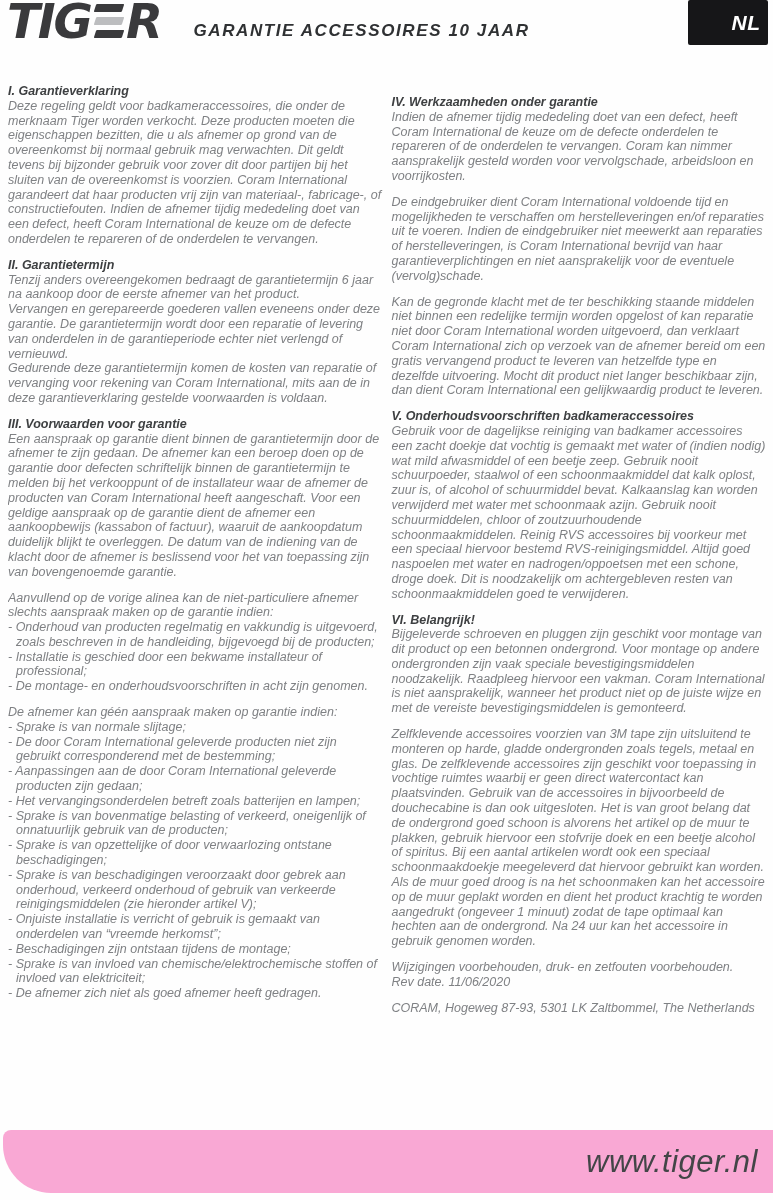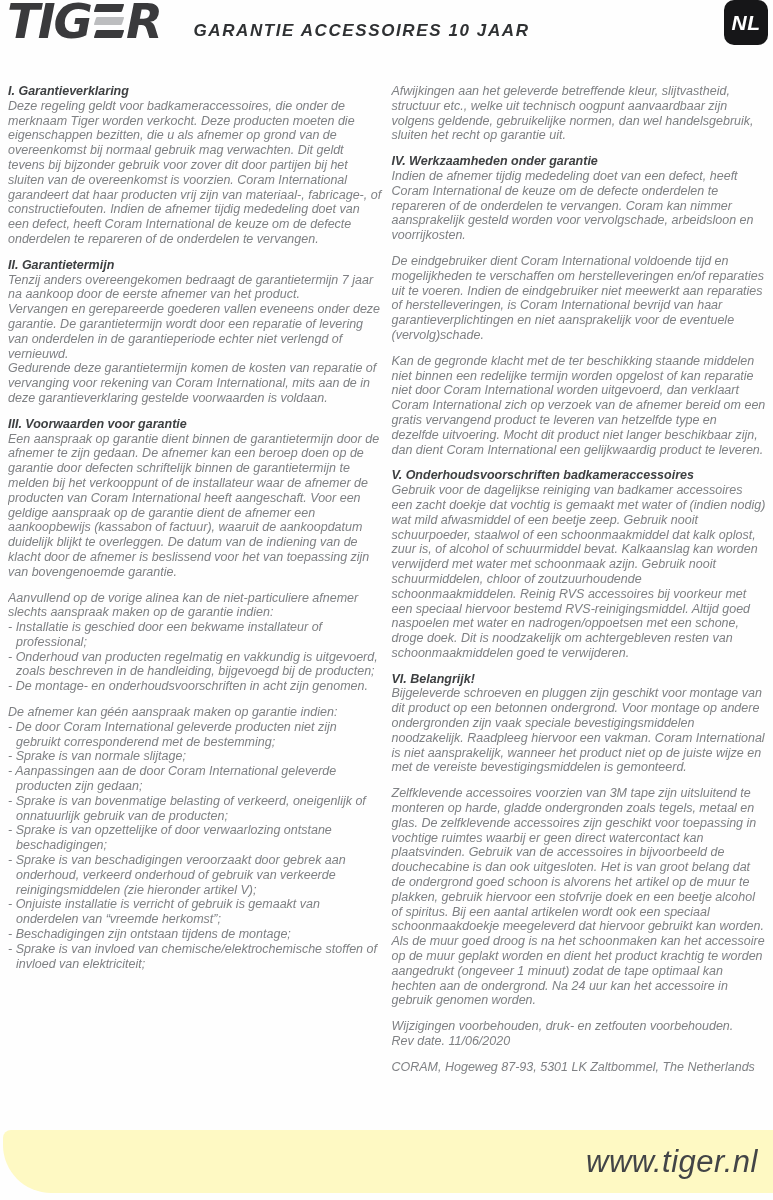--- a/index.html
+++ b/index.html
@@ -22,40 +22,40 @@
   .logo-e i { display:block; height:8px; border-radius:1px; transform:skewX(-18deg); }
   .logo-e .b1, .logo-e .b3 { background:#3a3a3c; }
   .logo-e .b2 { background:#bcbdbf; }
   .page-title {
     position:absolute; top:21px; left:calc(50% - 25px); transform:translateX(-50%);
     font-size:17px; font-weight:bold; letter-spacing:1.6px; color:#2f3133;
     white-space:nowrap;
   }
   .lang-badge {
     position:absolute; top:0; right:5px; width:44px; height:45px;
-    background:#161618; border-radius:10px;
+    background:#161618; border-radius:2px;
     display:flex; align-items:center; justify-content:center;
-    color:#ffffff; font-size:21px; font-weight:bold; letter-spacing:0.5px;
+    color:#ffffff; font-size:21px; font-weight:bold; letter-spacing:0.5px;padding-left:36px;
   }
 
   
   .columns {
     position:absolute; top:84px; left:8px; right:7px; height:1042px;
     display:flex; gap:9px; overflow:hidden;
   }
   .col { flex:1 1 0; min-width:0; color:#7f8184; font-size:12.5px; line-height:14.8px; }
   .col .h { color:#3e4042; font-weight:bold; }
   .col .p { }
   .col .sp { margin-top:11px; }
   .col .li { padding-left:8px; text-indent:-8px; }
 
   
   .footer-bar {
     position:absolute; left:3px; right:0; bottom:7px; height:63px;
-    background:#fef9c3; border-radius:8px 0 0 48px;
+    background:#f9a8d4; border-radius:8px 0 0 48px;
     display:flex; align-items:center; justify-content:flex-end;
   }
   .website {
     padding-right:15px; font-size:31px; color:#434547; letter-spacing:0.5px;
     font-family:"Liberation Sans","DejaVu Sans",sans-serif;
   }
 </style>
 </head>
 <body>
 
@@ -73,46 +73,47 @@
     </div>
     <div class="page-title">GARANTIE ACCESSOIRES 10 JAAR</div>
     <div class="lang-badge">NL</div>
   </div>
 
   <div class="columns">
     <div class="col">
         <div class="h">I. Garantieverklaring</div>
         <div class="p">Deze regeling geldt voor badkameraccessoires, die onder de merknaam Tiger worden verkocht. Deze producten moeten die eigenschappen bezitten, die u als afnemer op grond van de overeenkomst bij normaal gebruik mag verwachten. Dit geldt tevens bij bijzonder gebruik voor zover dit door partijen bij het sluiten van de overeenkomst is voorzien. Coram International garandeert dat haar producten vrij zijn van materiaal-, fabricage-, of constructiefouten. Indien de afnemer tijdig mededeling doet van een defect, heeft Coram International de keuze om de defecte onderdelen te repareren of de onderdelen te vervangen.</div>
         <div class="h sp">II. Garantietermijn</div>
-        <div class="p">Tenzij anders overeengekomen bedraagt de garantietermijn 7 jaar na aankoop door de eerste afnemer van het product.</div>
+        <div class="p">Tenzij anders overeengekomen bedraagt de garantietermijn 6 jaar na aankoop door de eerste afnemer van het product.</div>
         <div class="p">Vervangen en gerepareerde goederen vallen eveneens onder deze garantie. De garantietermijn wordt door een reparatie of levering van onderdelen in de garantieperiode echter niet verlengd of vernieuwd.</div>
         <div class="p">Gedurende deze garantietermijn komen de kosten van reparatie of vervanging voor rekening van Coram International, mits aan de in deze garantieverklaring gestelde voorwaarden is voldaan.</div>
         <div class="h sp">III. Voorwaarden voor garantie</div>
         <div class="p">Een aanspraak op garantie dient binnen de garantietermijn door de afnemer te zijn gedaan. De afnemer kan een beroep doen op de garantie door defecten schriftelijk binnen de garantietermijn te melden bij het verkooppunt of de installateur waar de afnemer de producten van Coram International heeft aangeschaft. Voor een geldige aanspraak op de garantie dient de afnemer een aankoopbewijs (kassabon of factuur), waaruit de aankoopdatum duidelijk blijkt te overleggen. De datum van de indiening van de klacht door de afnemer is beslissend voor het van toepassing zijn van bovengenoemde garantie.</div>
         <div class="p sp">Aanvullend op de vorige alinea kan de niet-particuliere afnemer slechts aanspraak maken op de garantie indien:</div>
         <div class="list">
+          <div class="li">- Onderhoud van producten regelmatig en vakkundig is uitgevoerd, zoals beschreven in de handleiding, bijgevoegd bij de producten;</div>
           <div class="li">- Installatie is geschied door een bekwame installateur of professional;</div>
-          <div class="li">- Onderhoud van producten regelmatig en vakkundig is uitgevoerd, zoals beschreven in de handleiding, bijgevoegd bij de producten;</div>
           <div class="li">- De montage- en onderhoudsvoorschriften in acht zijn genomen.</div>
         </div>
         <div class="p sp">De afnemer kan géén aanspraak maken op garantie indien:</div>
         <div class="list">
+          <div class="li">- Sprake is van normale slijtage;</div>
           <div class="li">- De door Coram International geleverde producten niet zijn gebruikt corresponderend met de bestemming;</div>
-          <div class="li">- Sprake is van normale slijtage;</div>
           <div class="li">- Aanpassingen aan de door Coram International geleverde producten zijn gedaan;</div>
+          <div class="li">- Het vervangingsonderdelen betreft zoals batterijen en lampen;</div>
           <div class="li">- Sprake is van bovenmatige belasting of verkeerd, oneigenlijk of onnatuurlijk gebruik van de producten;</div>
           <div class="li">- Sprake is van opzettelijke of door verwaarlozing ontstane beschadigingen;</div>
           <div class="li">- Sprake is van beschadigingen veroorzaakt door gebrek aan onderhoud, verkeerd onderhoud of gebruik van verkeerde reinigingsmiddelen (zie hieronder artikel V);</div>
           <div class="li">- Onjuiste installatie is verricht of gebruik is gemaakt van onderdelen van “vreemde herkomst”;</div>
           <div class="li">- Beschadigingen zijn ontstaan tijdens de montage;</div>
           <div class="li">- Sprake is van invloed van chemische/elektrochemische stoffen of invloed van elektriciteit;</div>
+          <div class="li">- De afnemer zich niet als goed afnemer heeft gedragen.</div>
         </div>
       </div>
     <div class="col">
-        <div class="p">Afwijkingen aan het geleverde betreffende kleur, slijtvastheid, structuur etc., welke uit technisch oogpunt aanvaardbaar zijn volgens geldende, gebruikelijke normen, dan wel handelsgebruik, sluiten het recht op garantie uit.</div>
         <div class="h sp">IV. Werkzaamheden onder garantie</div>
         <div class="p">Indien de afnemer tijdig mededeling doet van een defect, heeft Coram International de keuze om de defecte onderdelen te repareren of de onderdelen te vervangen. Coram kan nimmer aansprakelijk gesteld worden voor vervolgschade, arbeidsloon en voorrijkosten.</div>
         <div class="p sp">De eindgebruiker dient Coram International voldoende tijd en mogelijkheden te verschaffen om herstelleveringen en/of reparaties uit te voeren. Indien de eindgebruiker niet meewerkt aan reparaties of herstelleveringen, is Coram International bevrijd van haar garantieverplichtingen en niet aansprakelijk voor de eventuele (vervolg)schade.</div>
         <div class="p sp">Kan de gegronde klacht met de ter beschikking staande middelen niet binnen een redelijke termijn worden opgelost of kan reparatie niet door Coram International worden uitgevoerd, dan verklaart Coram International zich op verzoek van de afnemer bereid om een gratis vervangend product te leveren van hetzelfde type en dezelfde uitvoering. Mocht dit product niet langer beschikbaar zijn, dan dient Coram International een gelijkwaardig product te leveren.</div>
         <div class="h sp">V. Onderhoudsvoorschriften badkameraccessoires</div>
         <div class="p">Gebruik voor de dagelijkse reiniging van badkamer accessoires een zacht doekje dat vochtig is gemaakt met water of (indien nodig) wat mild afwasmiddel of een beetje zeep. Gebruik nooit schuurpoeder, staalwol of een schoonmaakmiddel dat kalk oplost, zuur is, of alcohol of schuurmiddel bevat. Kalkaanslag kan worden verwijderd met water met schoonmaak azijn. Gebruik nooit schuurmiddelen, chloor of zoutzuurhoudende schoonmaakmiddelen. Reinig RVS accessoires bij voorkeur met een speciaal hiervoor bestemd RVS-reinigingsmiddel. Altijd goed naspoelen met water en nadrogen/oppoetsen met een schone, droge doek. Dit is noodzakelijk om achtergebleven resten van schoonmaakmiddelen goed te verwijderen.</div>
         <div class="h sp">VI. Belangrijk!</div>
         <div class="p">Bijgeleverde schroeven en pluggen zijn geschikt voor montage van dit product op een betonnen ondergrond. Voor montage op andere ondergronden zijn vaak speciale bevestigingsmiddelen noodzakelijk. Raadpleeg hiervoor een vakman. Coram International is niet aansprakelijk, wanneer het product niet op de juiste wijze en met de vereiste bevestigingsmiddelen is gemonteerd.</div>
         <div class="p sp">Zelfklevende accessoires voorzien van 3M tape zijn uitsluitend te monteren op harde, gladde ondergronden zoals tegels, metaal en glas. De zelfklevende accessoires zijn geschikt voor toepassing in vochtige ruimtes waarbij er geen direct watercontact kan plaatsvinden. Gebruik van de accessoires in bijvoorbeeld de douchecabine is dan ook uitgesloten. Het is van groot belang dat de ondergrond goed schoon is alvorens het artikel op de muur te plakken, gebruik hiervoor een stofvrije doek en een beetje alcohol of spiritus. Bij een aantal artikelen wordt ook een speciaal schoonmaakdoekje meegeleverd dat hiervoor gebruikt kan worden. Als de muur goed droog is na het schoonmaken kan het accessoire op de muur geplakt worden en dient het product krachtig te worden aangedrukt (ongeveer 1 minuut) zodat de tape optimaal kan hechten aan de ondergrond. Na 24 uur kan het accessoire in gebruik genomen worden.</div>
         <div class="p sp">Wijzigingen voorbehouden, druk- en zetfouten voorbehouden.</div>

